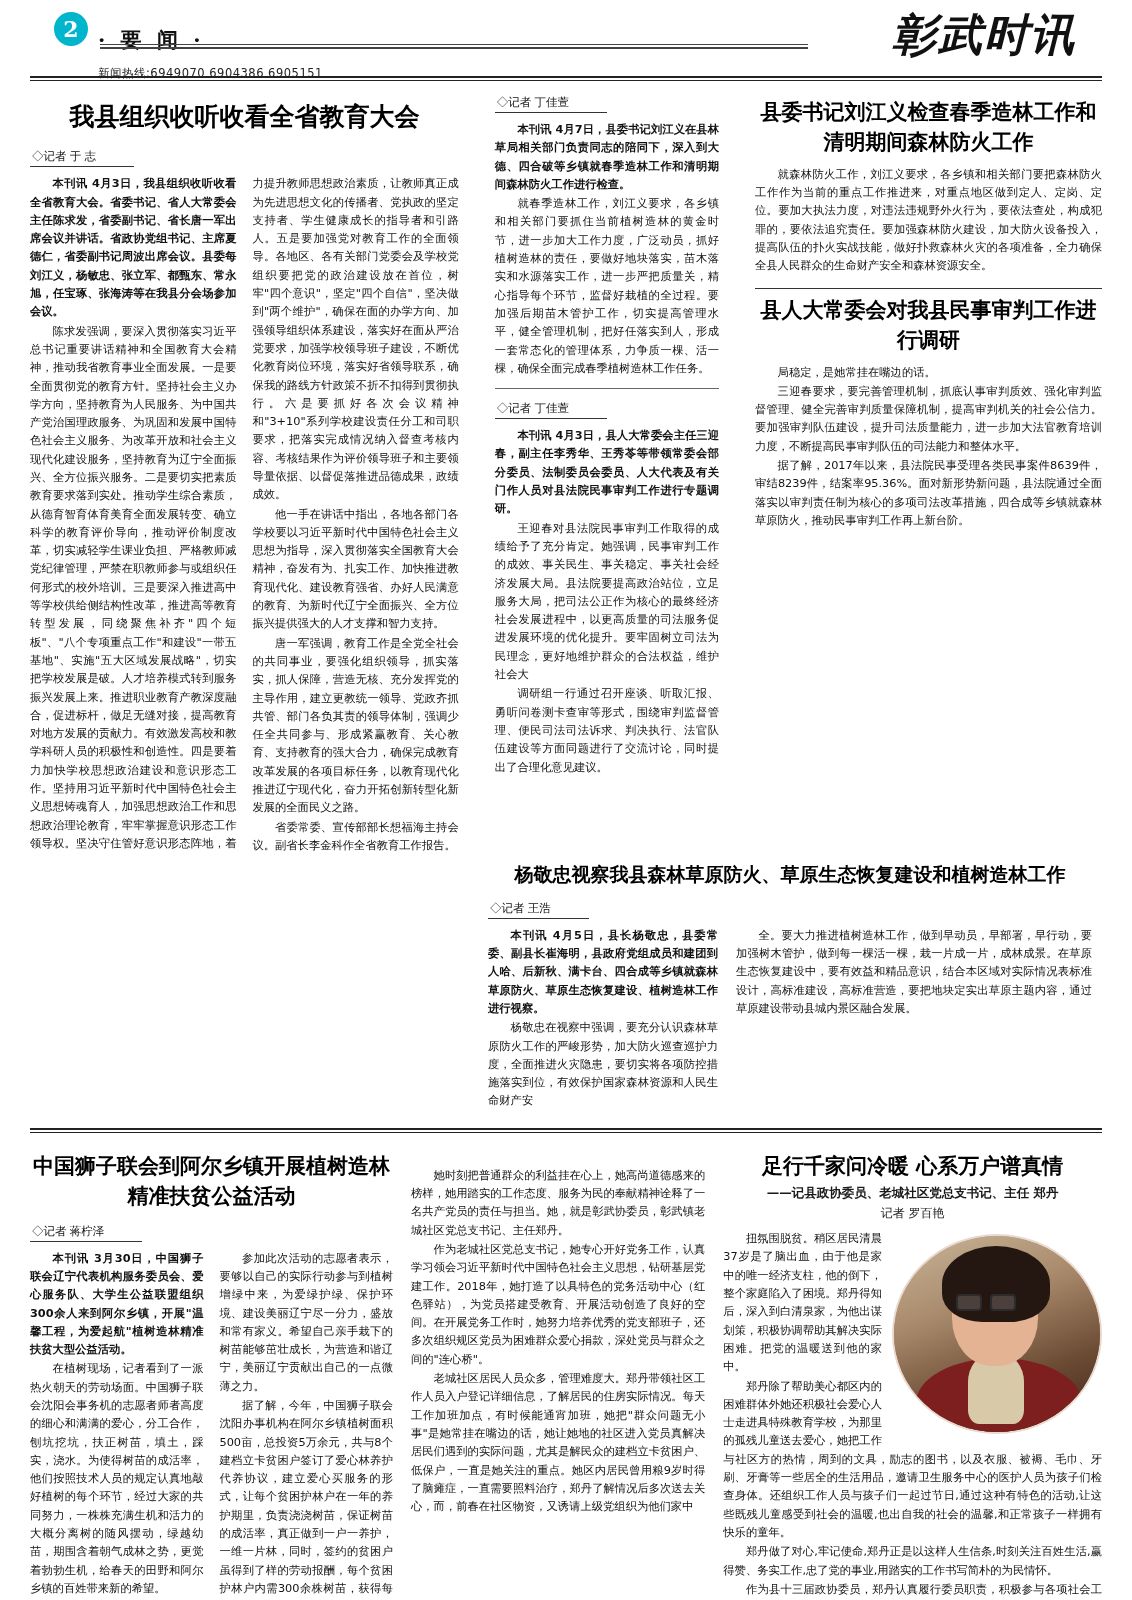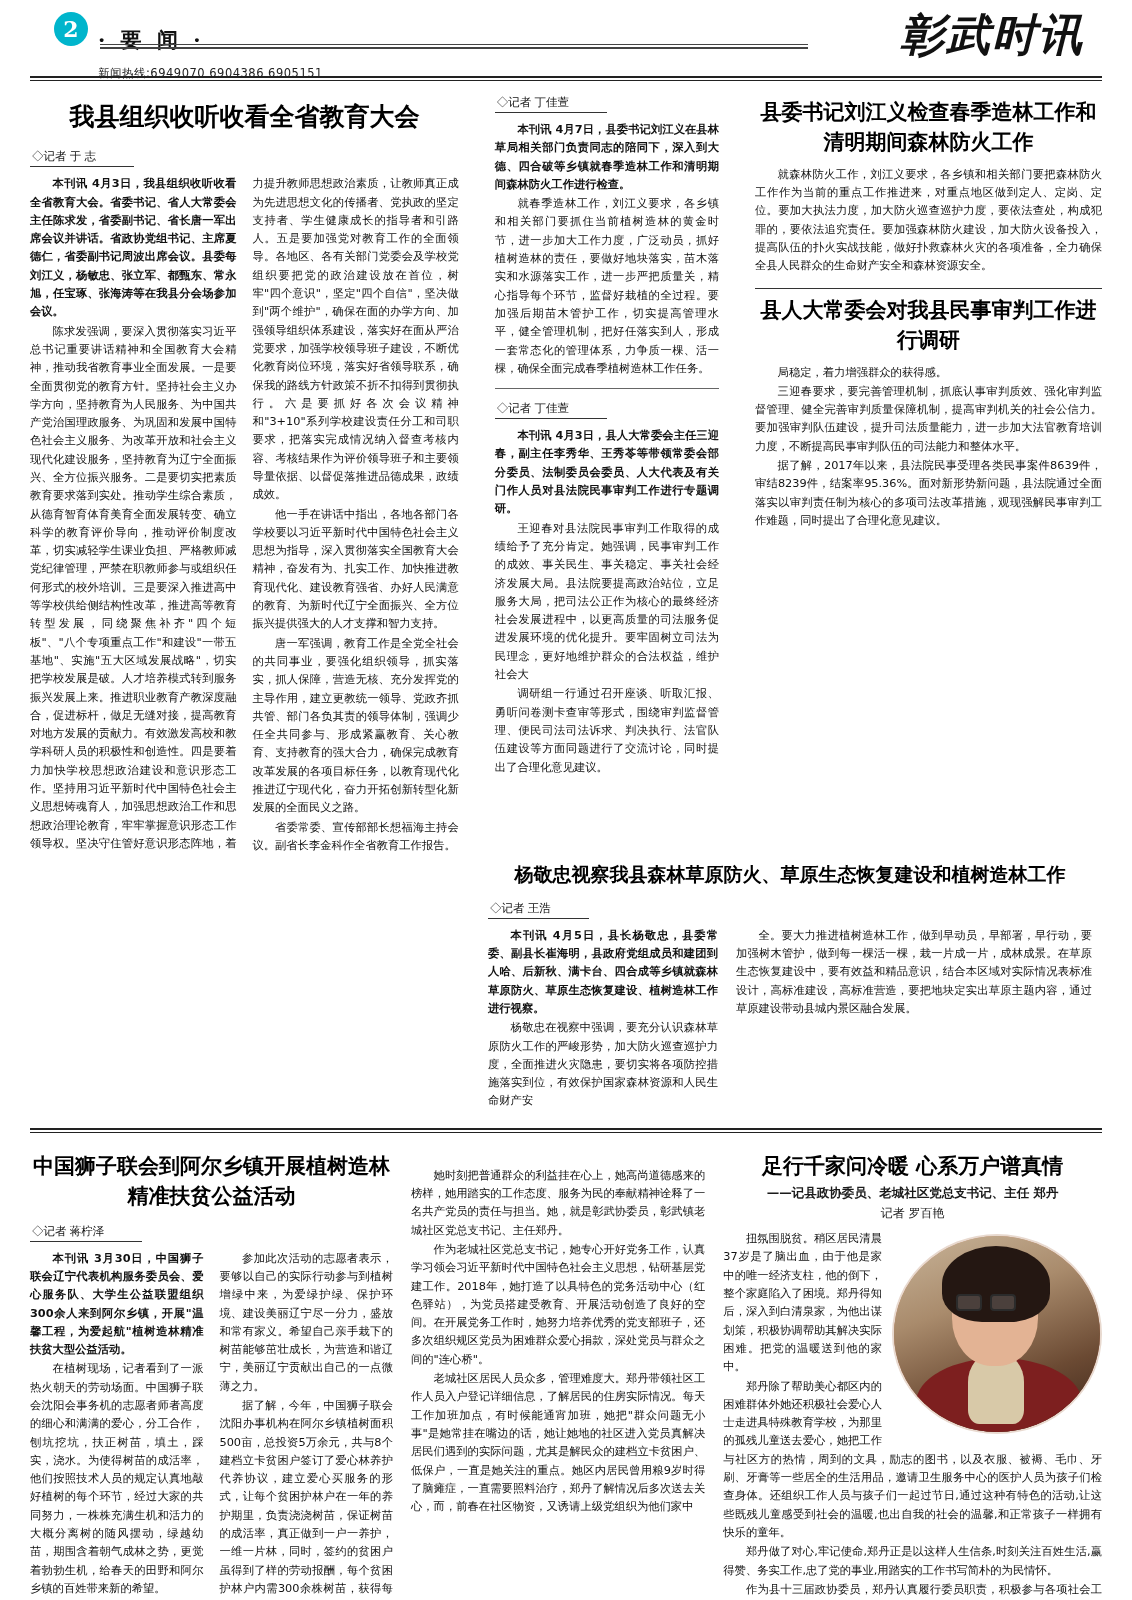--- a/index.html
+++ b/index.html
@@ -59,21 +59,21 @@
     left: 76px; right: 300px; top: 44px;
     border-top: 1px solid #444;
   }
   .mast-rule2 {
     position: absolute;
     left: 76px; right: 300px; top: 47px;
     border-top: 2px solid #444;
   }
   .paper-name {
     position: absolute;
-    right: 24px; top: 6px;
+    right: 32px; top: 6px;
     font-family: "DejaVu Serif", serif;
     font-size: 44px;
     font-weight: bold;
     letter-spacing: 2px;
     color: #111;
     font-style: italic;
   }
 
   .rule-thick {
     border-top: 2px solid #222;
@@ -274,32 +274,32 @@
           <p>王迎春对县法院民事审判工作取得的成绩给予了充分肯定。她强调，民事审判工作的成效、事关民生、事关稳定、事关社会经济发展大局。县法院要提高政治站位，立足服务大局，把司法公正作为核心的最终经济社会发展进程中，以更高质量的司法服务促进发展环境的优化提升。要牢固树立司法为民理念，更好地维护群众的合法权益，维护社会大</p>
           <p>调研组一行通过召开座谈、听取汇报、勇听问卷测卡查审等形式，围绕审判监督管理、便民司法司法诉求、判决执行、法官队伍建设等方面同题进行了交流讨论，同时提出了合理化意见建议。</p>
         </div>
       </div>
     </div>
 
     <div class="col-right">
       <div>
         <div class="headline h2">县委书记刘江义检查春季造林工作和清明期间森林防火工作</div>
         <div class="body-text">
-          <p>就森林防火工作，刘江义要求，各乡镇和相关部门要把森林防火工作作为当前的重点工作推进来，对重点地区做到定人、定岗、定位。要加大执法力度，加大防火巡查巡护力度，要依法查处，构成犯罪的，要依法追究责任。要加强森林防火建设，加大防火设备投入，提高队伍的扑火实战技能，做好扑救森林火灾的各项准备，全力确保全县人民群众的生命财产安全和森林资源安全。</p>
+          <p>就森林防火工作，刘江义要求，各乡镇和相关部门要把森林防火工作作为当前的重点工作推进来，对重点地区做到定人、定岗、定位。要加大执法力度，对违法违规野外火行为，要依法查处，构成犯罪的，要依法追究责任。要加强森林防火建设，加大防火设备投入，提高队伍的扑火实战技能，做好扑救森林火灾的各项准备，全力确保全县人民群众的生命财产安全和森林资源安全。</p>
         </div>
       </div>
 
       <div class="sep-line"></div>
 
       <div>
         <div class="headline h2">县人大常委会对我县民事审判工作进行调研</div>
         <div class="body-text">
-          <p>局稳定，着力增强群众的获得感。</p>
+          <p>局稳定，是她常挂在嘴边的话。</p>
           <p>三迎春要求，要完善管理机制，抓底认事审判质效、强化审判监督管理、健全完善审判质量保障机制，提高审判机关的社会公信力。要加强审判队伍建设，提升司法质量能力，进一步加大法官教育培训力度，不断提高民事审判队伍的司法能力和整体水平。</p>
-          <p>据了解，2017年以来，县法院民事受理各类民事案件8639件，审结8239件，结案率95.36%。面对新形势新问题，县法院通过全面落实以审判责任制为核心的多项司法改革措施，观现强解民事审判工作难题，同时提出了合理化意见建议。</p>
+          <p>据了解，2017年以来，县法院民事受理各类民事案件8639件，审结8239件，结案率95.36%。面对新形势新问题，县法院通过全面落实以审判责任制为核心的多项司法改革措施，四合成等乡镇就森林草原防火，推动民事审判工作再上新台阶。</p>
         </div>
       </div>
     </div>
   </div>
 
   <div style="display:flex; gap:18px; padding:0 6px;">
     <div style="width:440px;"></div>
     <div style="width:604px;">
       <div class="headline h3">杨敬忠视察我县森林草原防火、草原生态恢复建设和植树造林工作</div>
       <div class="byline">◇记者 王浩</div>

